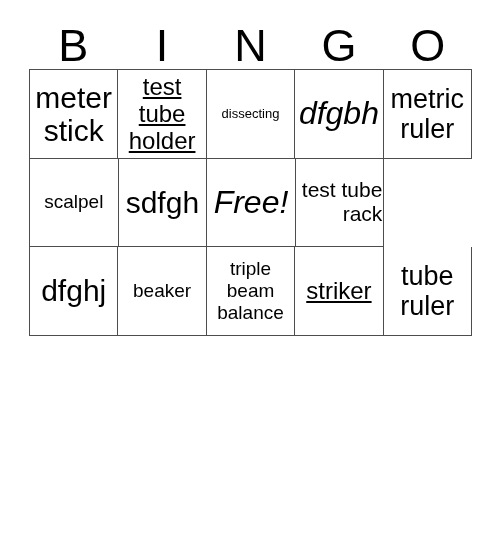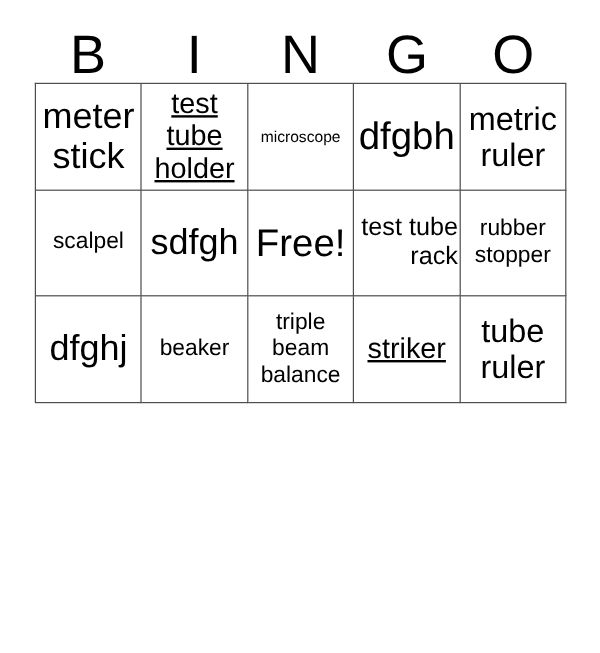--- a/index.html
+++ b/index.html
@@ -67,21 +67,21 @@
   }
 
   
   .fs-xs  span { font-size: 13px; line-height: 15px; }
   .fs-s   span { font-size: 16px; line-height: 19px; }
   .fs-m   span { font-size: 19px; line-height: 22px; }
   .fs-ml  span { font-size: 21px; line-height: 24px; text-align: right; }
   .fs-l   span { font-size: 24px; line-height: 27px; text-decoration: underline; }
   .fs-xl  span { font-size: 27px; line-height: 30px; }
   .fs-xxl span { font-size: 30px; line-height: 33px; }
-  .fs-3xl span { font-size: 32px; line-height: 35px; }
+  .fs-3xl span { font-size: 32px; line-height: 35px; font-style: italic; }
 </style>
 </head>
 <body>
 
 <div class="card">
 
   <div class="header-row">
       <div class="header-cell">B</div>
       <div class="header-cell">I</div>
       <div class="header-cell">N</div>
@@ -91,44 +91,41 @@
 
   <div class="grid">
       <div class="grid-row">
         <div class="cell fs-xxl">
           <span>meter stick</span>
         </div>
         <div class="cell fs-l">
           <span>test tube holder</span>
         </div>
         <div class="cell fs-xs">
-          <span>microscope</span>
+          <span>dissecting</span>
         </div>
         <div class="cell fs-3xl">
           <span>dfgbh</span>
         </div>
         <div class="cell fs-xl">
           <span>metric ruler</span>
         </div>
       </div>
       <div class="grid-row">
         <div class="cell fs-m">
           <span>scalpel</span>
         </div>
         <div class="cell fs-xxl">
           <span>sdfgh</span>
         </div>
         <div class="cell fs-3xl">
           <span>Free!</span>
         </div>
         <div class="cell fs-ml">
           <span>test tube rack</span>
-        </div>
-        <div class="cell fs-m">
-          <span>rubber stopper</span>
         </div>
       </div>
       <div class="grid-row">
         <div class="cell fs-xxl">
           <span>dfghj</span>
         </div>
         <div class="cell fs-m">
           <span>beaker</span>
         </div>
         <div class="cell fs-m">

